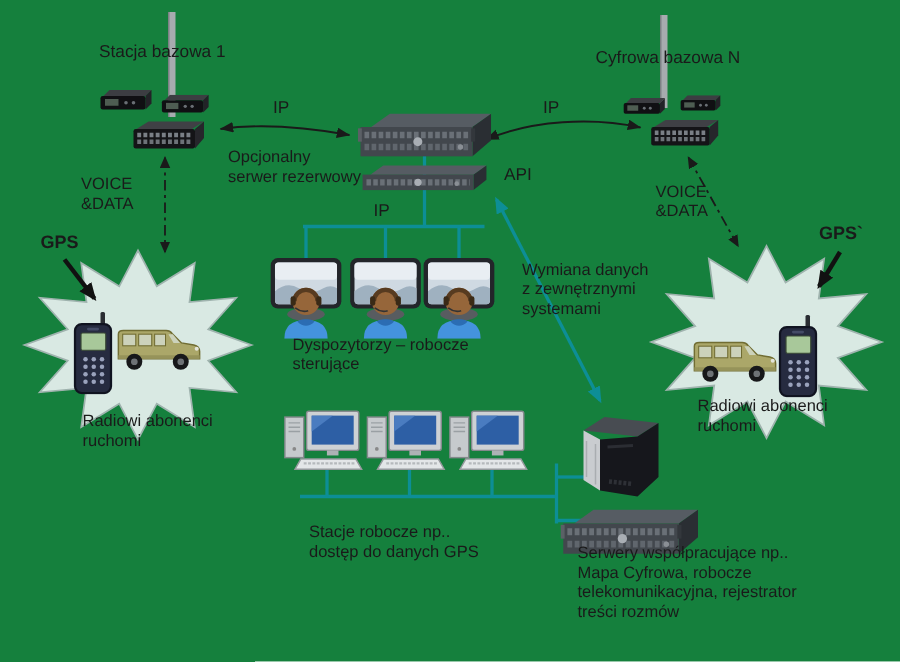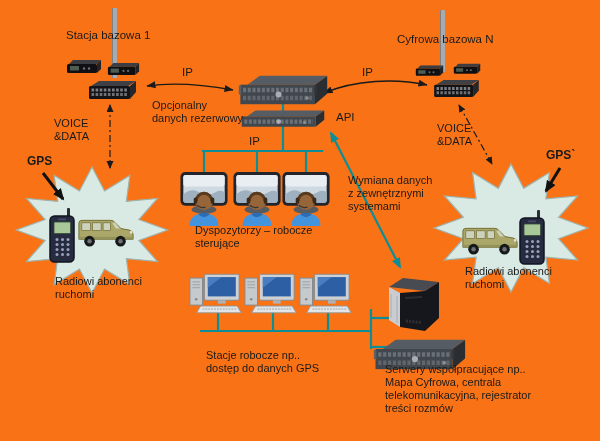--- a/index.html
+++ b/index.html
@@ -1,17 +1,17 @@
 <!DOCTYPE html>
 <html><head>
 <meta charset="utf-8">
 <style>
   html,body{margin:0;padding:0;background:#fff;}
   #stage{
-    position:relative;width:600px;height:441px;background:#f97316;
+    position:relative;width:600px;height:441px;background:#15803d;
     font-family:"Liberation Sans","DejaVu Sans",sans-serif;color:#1a1a1a;overflow:hidden;
   }
   .lbl{position:absolute;font-size:11px;line-height:1.18;white-space:pre-line;z-index:6;}
   .lbl.big{font-size:11.5px;}
   .lbl.bold{font-weight:bold;font-size:12px;}
   svg.layer{position:absolute;left:0;top:0;z-index:3;}
   svg.icon{position:absolute;z-index:4;overflow:visible;}
   svg.burst{position:absolute;z-index:1;}
   .antenna{position:absolute;z-index:2;background:#a7abaf;border-left:1px solid #7d8185;width:4px;}
 </style>
@@ -217,21 +217,21 @@
     </svg>
   <div class="lbl big" style="left:397px;top:33px">Cyfrowa bazowa N</div>
 
   <svg class="icon" style="left:237px;top:74px" width="92" height="32" viewBox="0 0 100 36">
       <use href="#sym-rack2u"></use>
     </svg>
   <svg class="icon" style="left:240px;top:109px" width="86" height="20" viewBox="0 0 100 22">
       <use href="#sym-rack1u"></use>
     </svg>
   <div class="lbl" style="left:152px;top:99px">Opcjonalny
-danych rezerwowy</div>
+serwer rezerwowy</div>
 
   <div class="lbl big" style="left:182px;top:66px">IP</div>
   <div class="lbl big" style="left:362px;top:66px">IP</div>
   <div class="lbl big" style="left:249px;top:135px">IP</div>
   <div class="lbl big" style="left:336px;top:111px">API</div>
   <div class="lbl" style="left:54px;top:117px">VOICE
 &amp;DATA</div>
   <div class="lbl" style="left:437px;top:122px">VOICE
 &amp;DATA</div>
   <div class="lbl" style="left:348px;top:174px">Wymiana danych
@@ -262,21 +262,21 @@
   <div class="lbl" style="left:206px;top:349px">Stacje robocze np..
 dostęp do danych GPS</div>
 
   <svg class="icon" style="left:388px;top:274px" width="52" height="58" viewBox="0 0 52 58">
       <use href="#sym-tower"></use>
     </svg>
   <svg class="icon" style="left:372px;top:338px" width="95" height="33" viewBox="0 0 100 36">
       <use href="#sym-rack2u"></use>
     </svg>
   <div class="lbl" style="left:385px;top:363px">Serwery współpracujące np..
-Mapa Cyfrowa, centrala
+Mapa Cyfrowa, robocze
 telekomunikacyjna, rejestrator
 treści rozmów</div>
 
   <svg class="icon" style="left:47px;top:208px" width="30" height="55" viewBox="0 0 30 55">
       <use href="#sym-phone"></use>
     </svg>
   <svg class="icon" style="left:76px;top:213px" width="60" height="37" viewBox="0 0 62 38">
       <use href="#sym-truck"></use>
     </svg>
   <div class="lbl bold" style="left:27px;top:154px">GPS</div>

